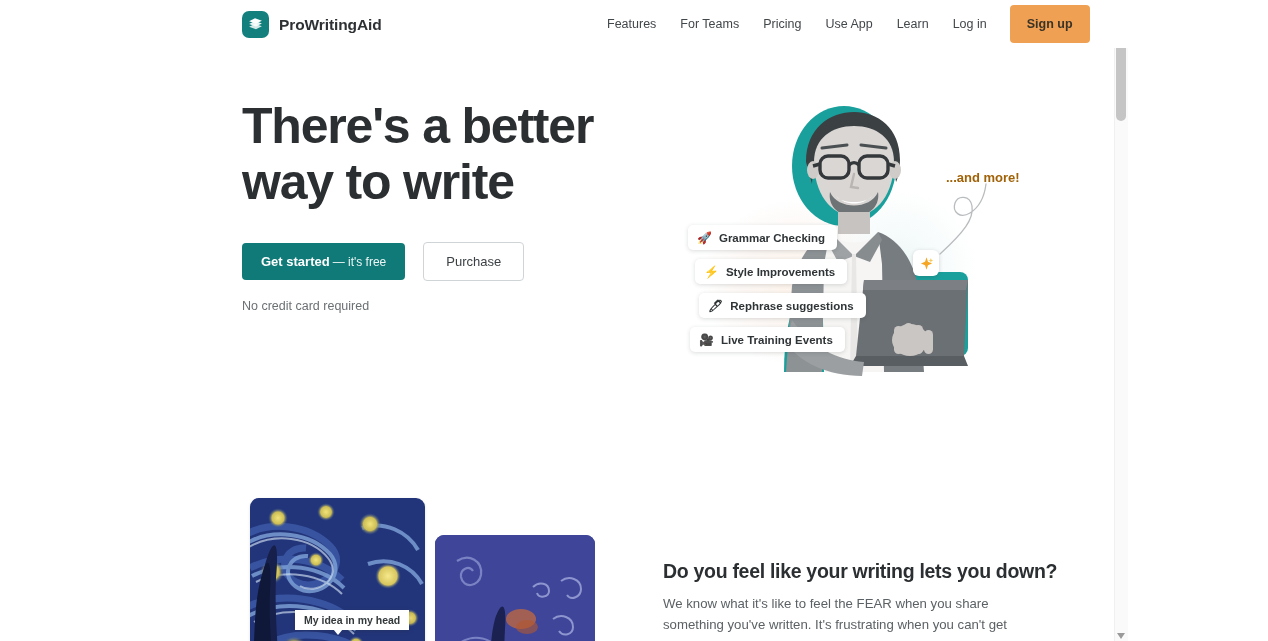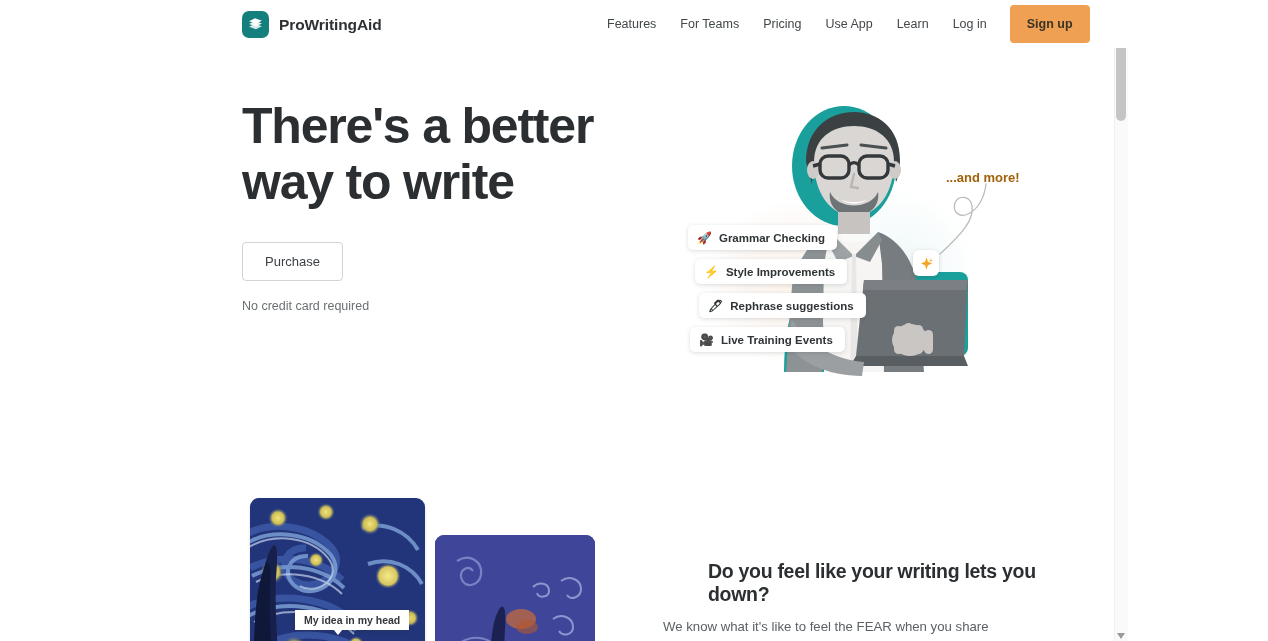--- a/index.html
+++ b/index.html
@@ -111,21 +111,21 @@
     position:absolute; left:45px; top:112px; background:#fff; border-radius:0;
     box-shadow:0 1px 4px rgba(40,45,50,.25); padding:4px 9px;
     font-size:10.5px; color:#33383a; font-weight:600; white-space:nowrap; z-index:5;
   }
   .idea-label::after {
     content:""; position:absolute; left:38px; bottom:-5px; width:0; height:0;
     border-left:5px solid transparent; border-right:5px solid transparent; border-top:6px solid #fff;
   }
 
   .lower-right { position:absolute; left:663px; top:560px; width:400px; }
-  .lower-title { font-size:19.5px; font-weight:700; color:#2b2f31; letter-spacing:-0.3px;margin-left:45px; }
+  .lower-title { font-size:19.5px; font-weight:700; color:#2b2f31; letter-spacing:-0.3px; }
   .lower-body { margin-top:10px; font-size:13.2px; line-height:21px; color:#5b6164; width:345px; }
 
   
   .sb-track { position:absolute; right:0; top:0; width:14px; height:641px; background:#fafafa; border-left:1px solid #f0f0f0; }
   .sb-thumb { position:absolute; right:2px; top:9px; width:10px; height:112px; border-radius:5px; background:#c5c5c5; }
   .sb-up { position:absolute; right:3px; top:2px; width:8px; height:6px; }
   .sb-down { position:absolute; right:3px; bottom:2px; width:8px; height:6px; }
 </style>
 </head>
 <body>
@@ -156,20 +156,23 @@
     </nav>
   </div>
 
   <div class="hero-left">
     <h1 class="hero-title">
       <span>There's a better</span><br>
       <span>way to write</span>
     </h1>
 
     <div class="cta-row">
+      <button class="btn-primary">
+        <b>Get started</b><span class="free">— it's free</span>
+      </button>
       <button class="btn-secondary">Purchase</button>
     </div>
 
     <div class="no-card">No credit card required</div>
   </div>
 
   <div class="hero-art">
     <div class="art-glow"></div>
     <div class="art-glow2"></div>
 

